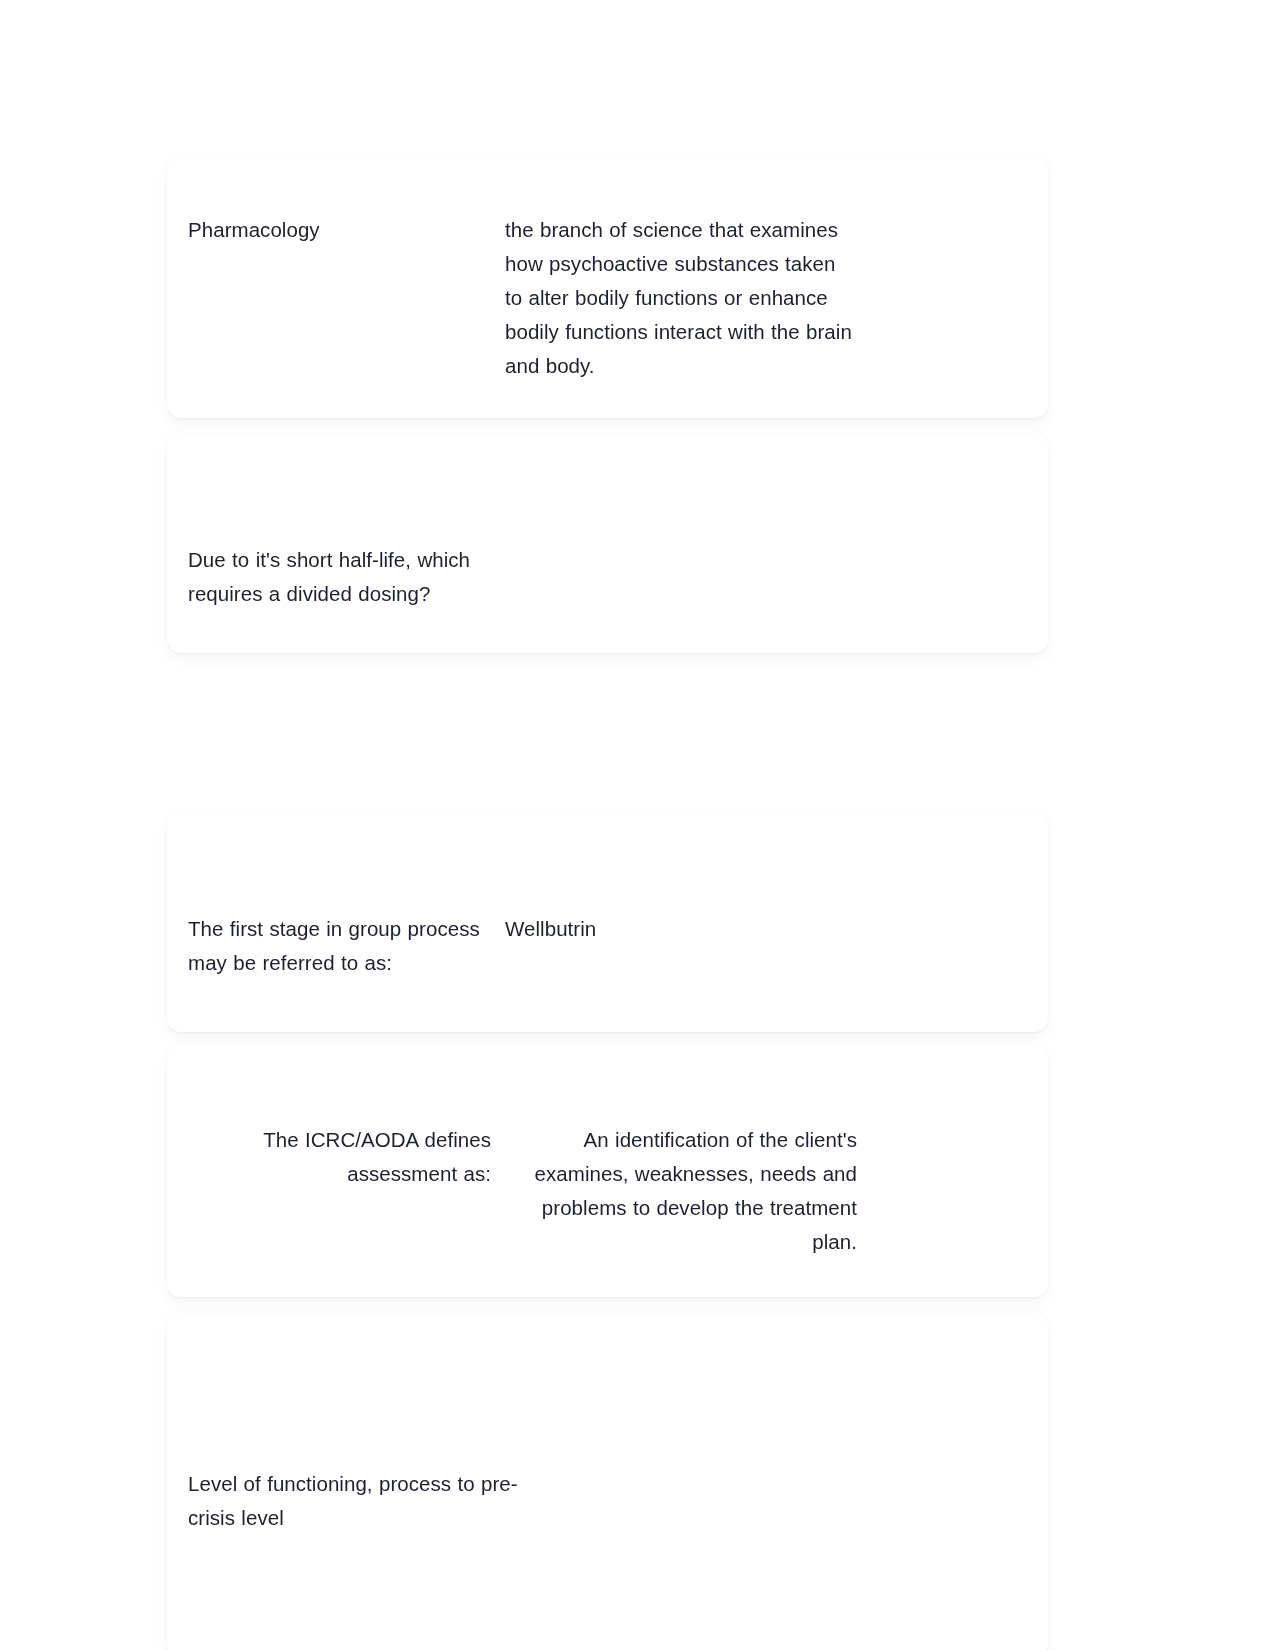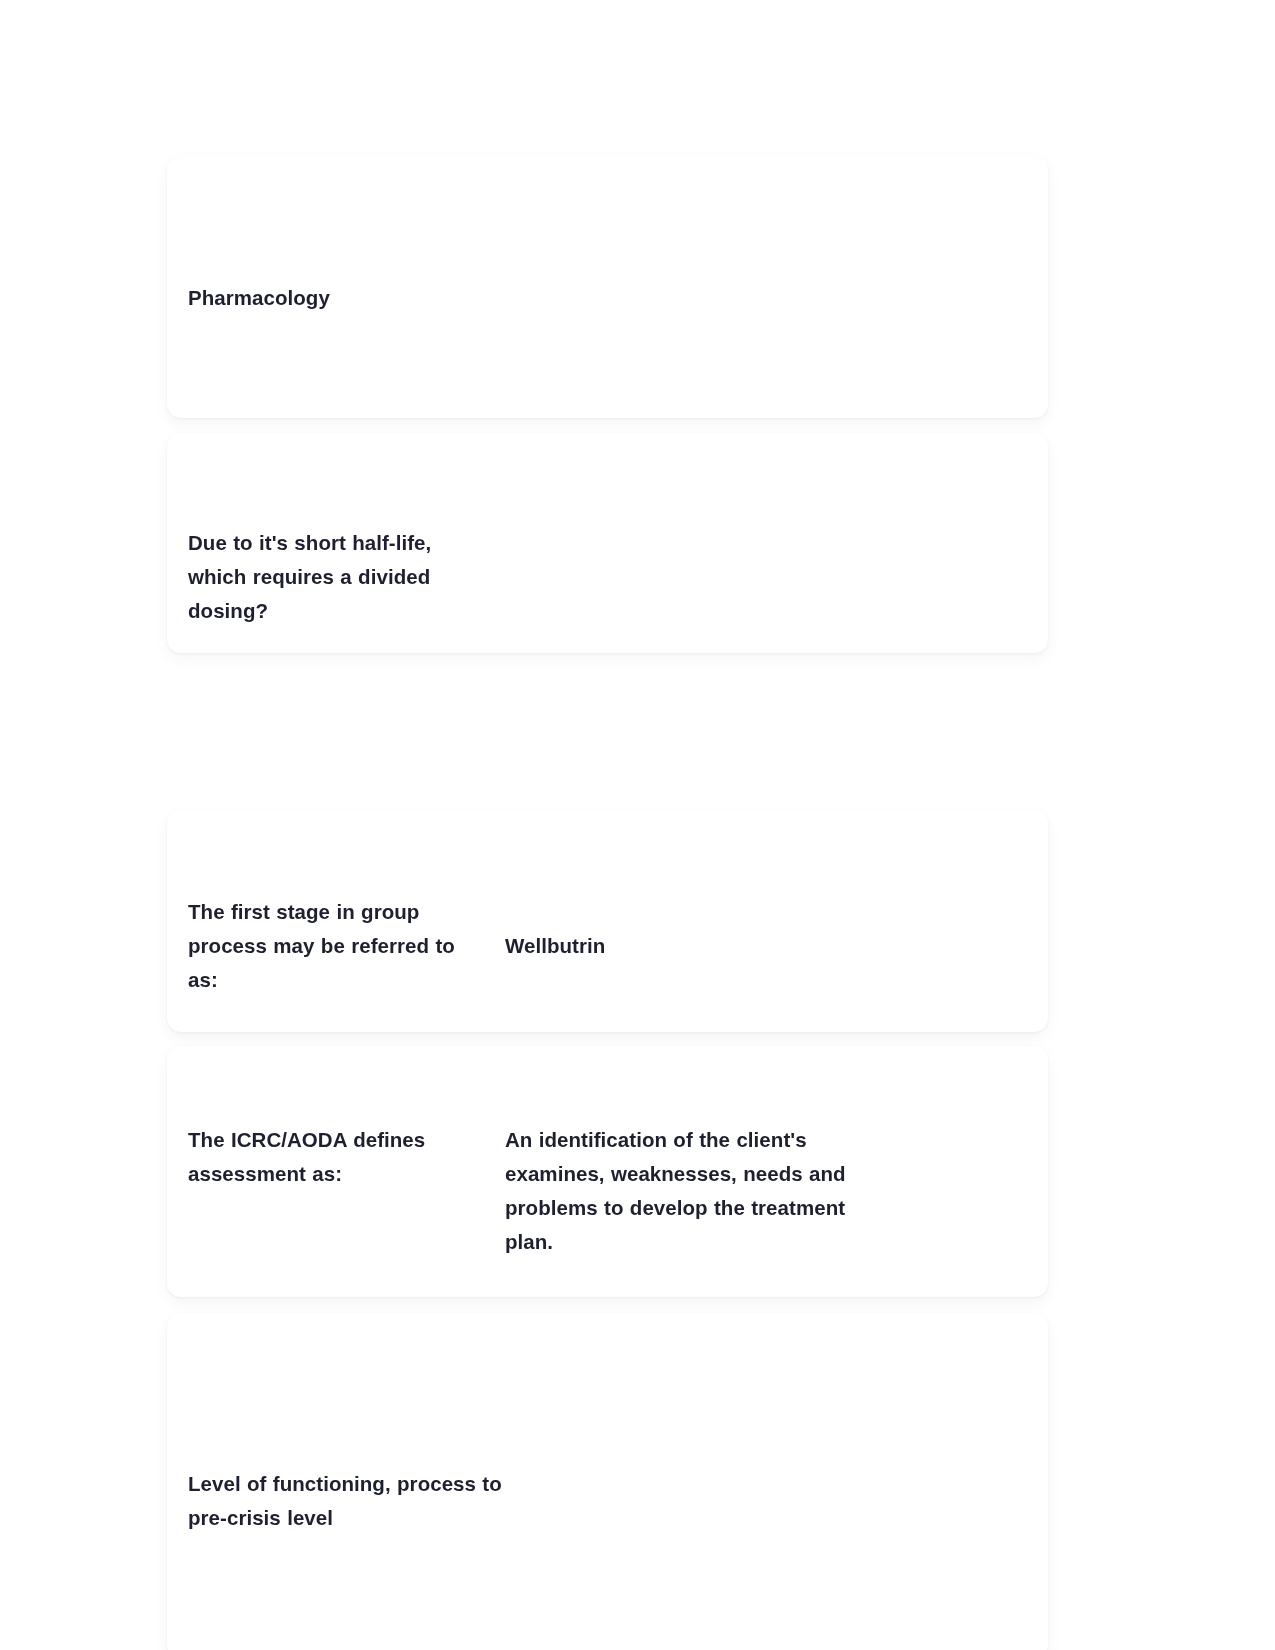--- a/index.html
+++ b/index.html
@@ -13,21 +13,20 @@
     font-family: "Liberation Sans", sans-serif;
     -webkit-font-smoothing: antialiased;
     overflow: hidden;
   }
 
   .page {
     position: relative;
     width: 1122px;
     height: 1650px;
     box-sizing: border-box;
-    font-weight: bold;
   }
 
   .card-list {
     position: absolute;
     left: 167px;
     top: 156px;
     width: 881px;
   }
 
   .card {
@@ -69,39 +68,40 @@
   .definition {
     width: 352px;
     flex: 0 0 352px;
     box-sizing: border-box;
   }
 
   
   .card.c1 { height: 262px; }
   .card.c2 { height: 220px; margin-top: 15px; }
   .card.c3 { height: 222px; margin-top: 157px; }
-  .card.c4 { height: 251px; margin-top: 14px; }
+  .card.c4 { height: 251px; margin-top: 14px; text-align: right; }
   .card.c5 { height: 345px; margin-top: 16px; }
 
   
   .c1 .card-inner { align-items: flex-start; padding-top: 22px; }
   .c2 .card-inner { align-items: flex-end; padding-top: 68px; }
-  .c3 .card-inner { align-items: center; padding-top: 49px; }
+  .c3 .card-inner { align-items: flex-start; padding-top: 49px; }
   .c4 .card-inner { align-items: flex-start; padding-top: 39px; }
   .c5 .card-inner { align-items: flex-start; padding-top: 31px; }
 </style>
 </head>
 <body>
 
 <div class="page">
   <div class="card-list">
 
     <div class="card c1">
       <div class="card-inner">
         <div class="term">Pharmacology</div>
+        <div class="definition">the branch of science that examines how psychoactive substances taken to alter bodily functions or enhance bodily functions interact with the brain and body.</div>
       </div>
     </div>
 
     <div class="card c2">
       <div class="card-inner">
         <div class="term">Due to it's short half-life, which requires a divided dosing?</div>
       </div>
     </div>
 
     <div class="card c3">

